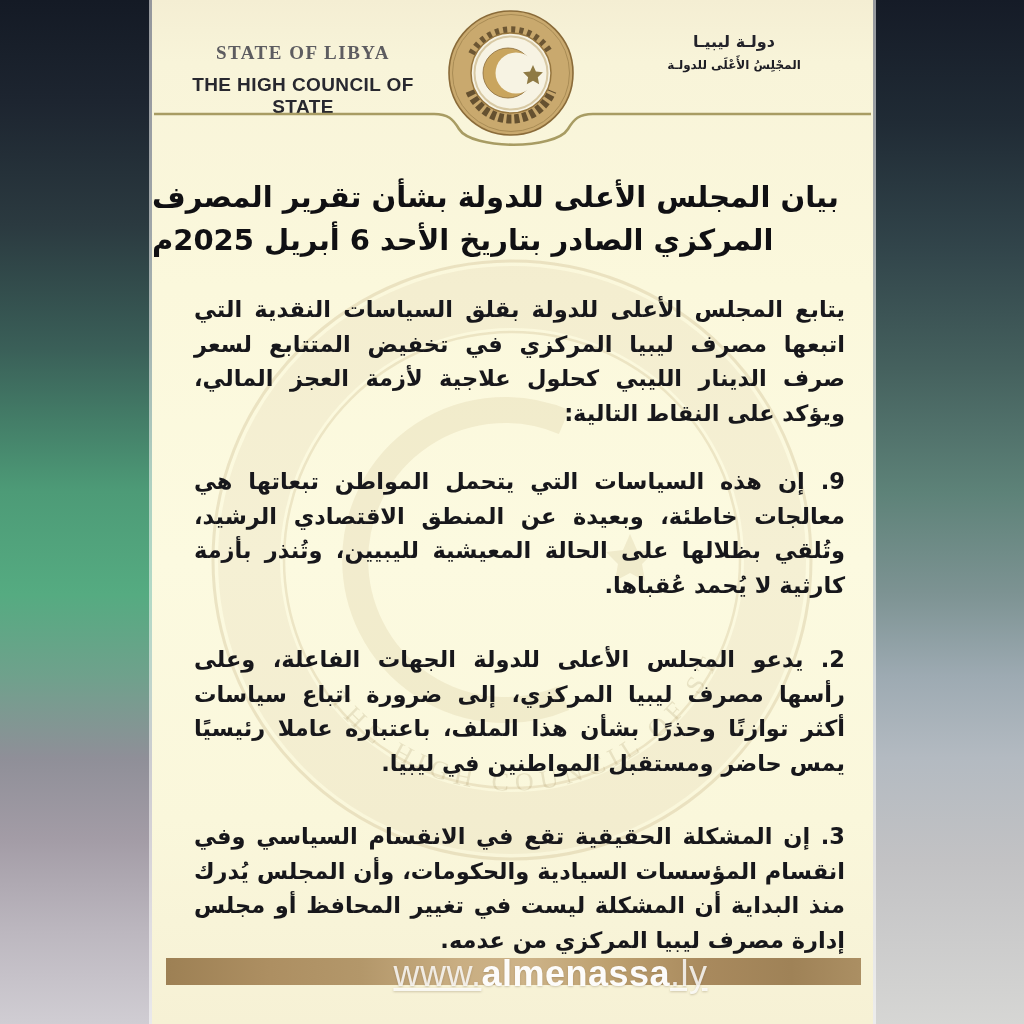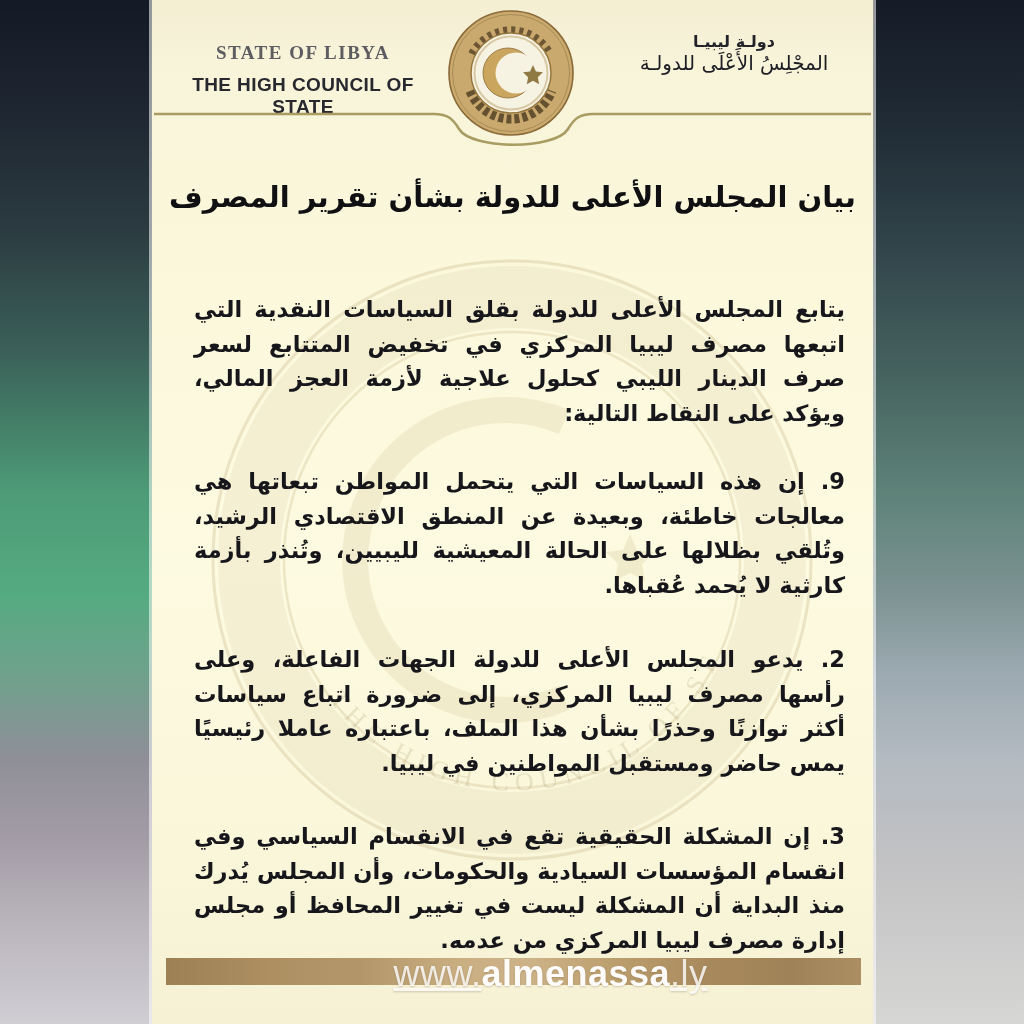--- a/index.html
+++ b/index.html
@@ -38,27 +38,27 @@
   .en-line1 {
     font-family:"Liberation Serif","DejaVu Serif",serif;
     font-size:19px; font-weight:700; letter-spacing:1.5px; color:#5d5c60;
   }
   .en-line2 {
     font-family:"Liberation Sans","DejaVu Sans",sans-serif;
     font-size:19px; font-weight:700; letter-spacing:.4px; color:#28282f; margin-top:10px;
   }
   .ar-block { position:absolute; right:14px; top:32px; width:250px; text-align:center; direction:rtl; }
   .ar-line1 { font-size:16px; font-weight:bold; color:#23232a; }
-  .ar-line2 { font-size:20px; font-weight:normal; color:#1d1d24; margin-top:0; }
+  .ar-line2 { font-size:12px; font-weight:bold; color:#1d1d24; margin-top:7px; }
   .emblem { position:absolute; left:295px; top:9px; }
   .divider-svg { position:absolute; left:0; top:106px; }
   
   .doc-title {
     position:absolute; top:176px; left:0; width:100%;
-    text-align:center; direction:rtl;
+    text-align:left; direction:rtl;
     font-size:29px; font-weight:bold; line-height:43px; color:#101013;
   }
   
   .para {
     position:absolute; right:28px; left:42px;
     direction:rtl; text-align:justify;
     font-size:22.5px; font-weight:bold; line-height:34.5px; color:#17171b;
   }
   .p-intro { top:292px; }
   .p-1 { top:464px; }
@@ -127,20 +127,21 @@
       <div class="ar-line1">دولـة ليبيـا</div>
       <div class="ar-line2">المجْلِسُ الأَعْلَى للدولـة</div>
     </div>
 
     <svg class="divider-svg" width="721" height="52" viewBox="0 0 721 52">
       <path d="M 2 8 H 282 C 296 8 301 13 307 23 C 320 44 403 44 416 23 C 422 13 427 8 441 8 H 719" fill="none" stroke="#a89c63" stroke-width="2.6"></path>
     </svg>
 
     <div class="doc-title">
       <div>بيان المجلس الأعلى للدولة بشأن تقرير المصرف</div>
+      <div>المركزي الصادر بتاريخ الأحد 6 أبريل 2025م</div>
     </div>
 
     <p class="para p-intro" dir="rtl">يتابع المجلس الأعلى للدولة بقلق السياسات النقدية التي اتبعها مصرف ليبيا المركزي في تخفيض المتتابع لسعر صرف الدينار الليبي كحلول علاجية لأزمة العجز المالي، ويؤكد على النقاط التالية:</p>
     <p class="para p-1" dir="rtl">9. إن هذه السياسات التي يتحمل المواطن تبعاتها هي معالجات خاطئة، وبعيدة عن المنطق الاقتصادي الرشيد، وتُلقي بظلالها على الحالة المعيشية لليبيين، وتُنذر بأزمة كارثية لا يُحمد عُقباها.</p>
     <p class="para p-2" dir="rtl">2. يدعو المجلس الأعلى للدولة الجهات الفاعلة، وعلى رأسها مصرف ليبيا المركزي، إلى ضرورة اتباع سياسات أكثر توازنًا وحذرًا بشأن هذا الملف، باعتباره عاملا رئيسيًا يمس حاضر ومستقبل المواطنين في ليبيا.</p>
     <p class="para p-3" dir="rtl">3. إن المشكلة الحقيقية تقع في الانقسام السياسي وفي انقسام المؤسسات السيادية والحكومات، وأن المجلس يُدرك منذ البداية أن المشكلة ليست في تغيير المحافظ أو مجلس إدارة مصرف ليبيا المركزي من عدمه.</p>
 
     <div class="gold-bar"></div>
     <div class="site-watermark">
       <span class="wm-light">www.</span><span class="wm-bold">almenassa</span><span class="wm-light">.ly</span>

